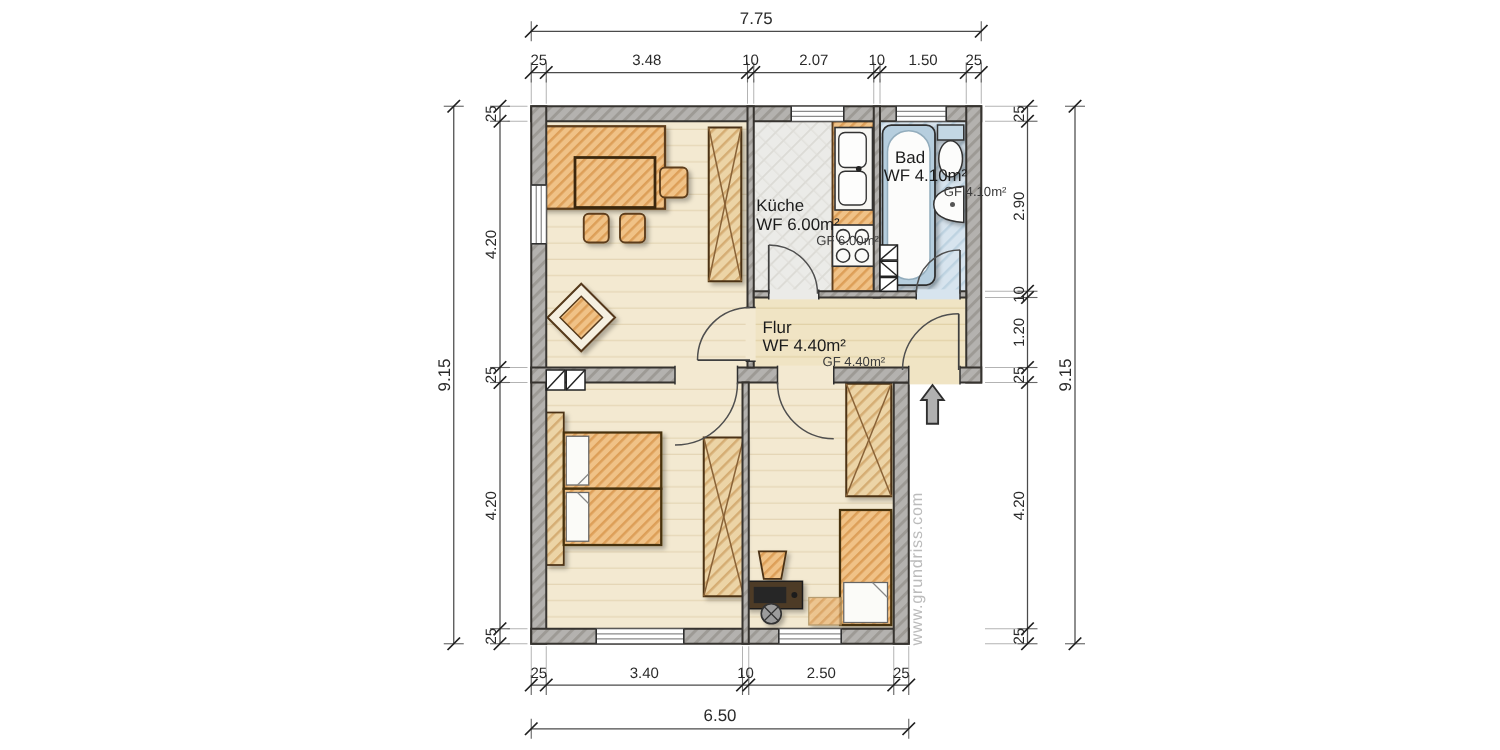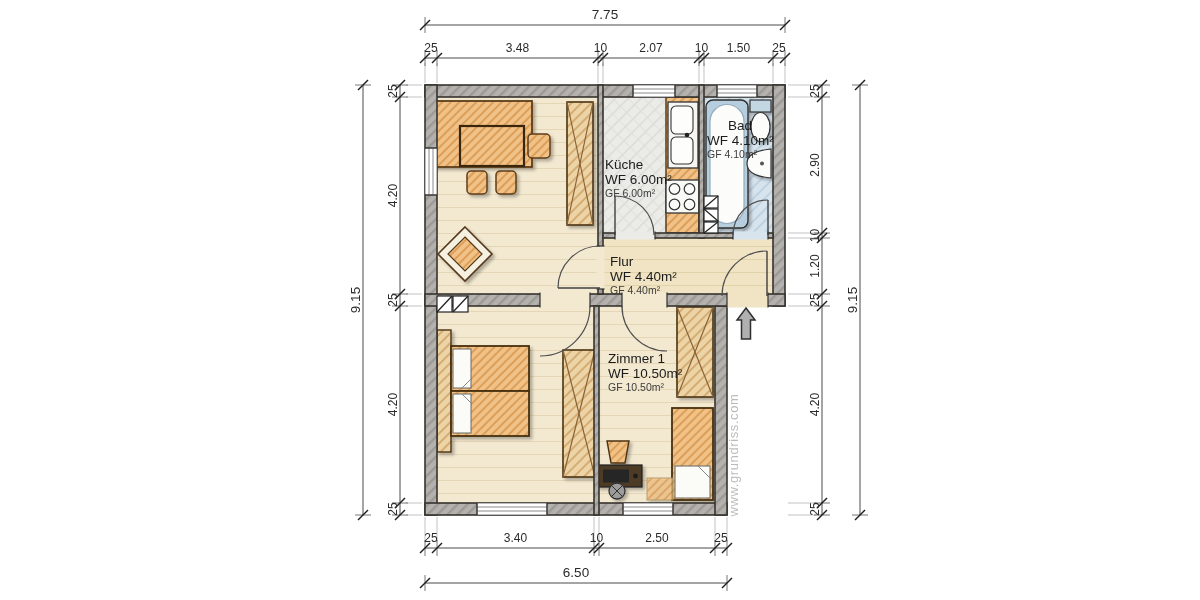--- a/index.html
+++ b/index.html
@@ -2,21 +2,21 @@
 <html><head>
 <meta charset="utf-8">
 <style>
   html,body{margin:0;padding:0;background:#fff;}
   #stage{position:relative;width:1200px;height:600px;background:#fff;overflow:hidden;
          font-family:"Liberation Sans",sans-serif;}
   #plan-svg{position:absolute;left:0;top:0;}
   svg text{font-family:"Liberation Sans",sans-serif;fill:#2a2a2a;}
   .room-label{position:absolute;color:#1b1b1b;white-space:nowrap;}
   .rname,.rwf{font-size:13.5px;line-height:15px;}
-  .rgf{font-size:10.5px;line-height:13px;color:#3c3c3c;}
+  .rgf{font-size:10.5px;line-height:13px;color:#3c3c3c;padding-left:48px;}
   .watermark{position:absolute;left:733px;top:455px;
              transform:translate(-50%,-50%) rotate(-90deg);
              color:#8f8f8f;opacity:.6;font-size:13px;letter-spacing:.6px;white-space:nowrap;}
 </style>
 </head>
 <body>
 
 <div id="stage">
 
 <svg id="plan-svg" width="1200" height="600" viewBox="0 0 1200 600">
@@ -389,30 +389,25 @@
         <text text-anchor="middle" font-size="13.5" fill="#232323" x="853" y="304" transform="rotate(-90 853 300)">9.15</text>
       </g>
 </svg>
 
 <div class="room-label" style="left:605px;top:157px">
   <div class="rname">Küche</div>
   <div class="rwf">WF 6.00m²</div>
   <div class="rgf">GF 6.00m²</div>
 </div>
 <div class="room-label" style="left:707px;top:118px">
-  <div class="rname" style="margin-left:21px">Bad</div>
+  <div class="rname" style="margin-left:9px">Bad</div>
   <div class="rwf">WF 4.10m²</div>
   <div class="rgf">GF 4.10m²</div>
 </div>
 <div class="room-label" style="left:610px;top:254px">
   <div class="rname">Flur</div>
   <div class="rwf">WF 4.40m²</div>
   <div class="rgf">GF 4.40m²</div>
 </div>
-<div class="room-label" style="left:608px;top:351px">
-  <div class="rname">Zimmer 1</div>
-  <div class="rwf">WF 10.50m²</div>
-  <div class="rgf">GF 10.50m²</div>
+
+<div class="watermark">www.grundriss.com</div>
+
 </div>
 
-<div class="watermark">www.grundriss.com</div>
-
-</div>
-
 </body></html>

